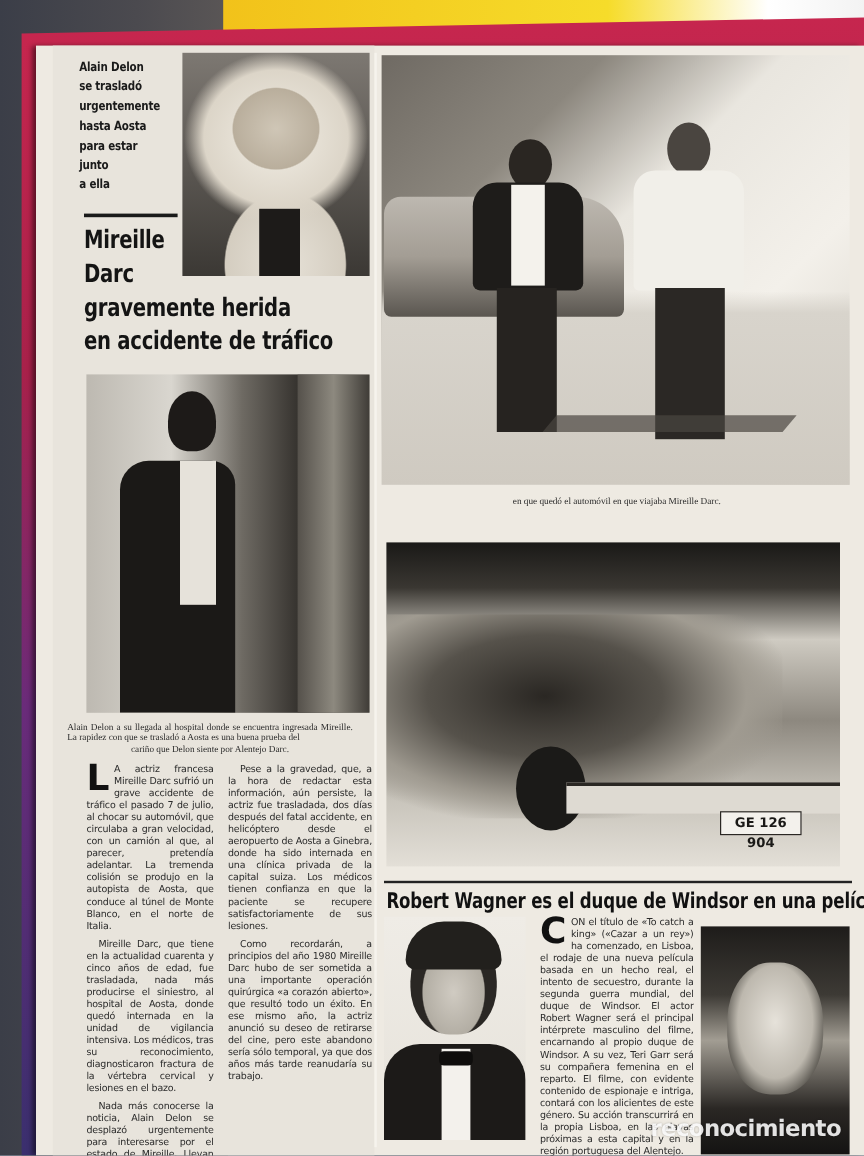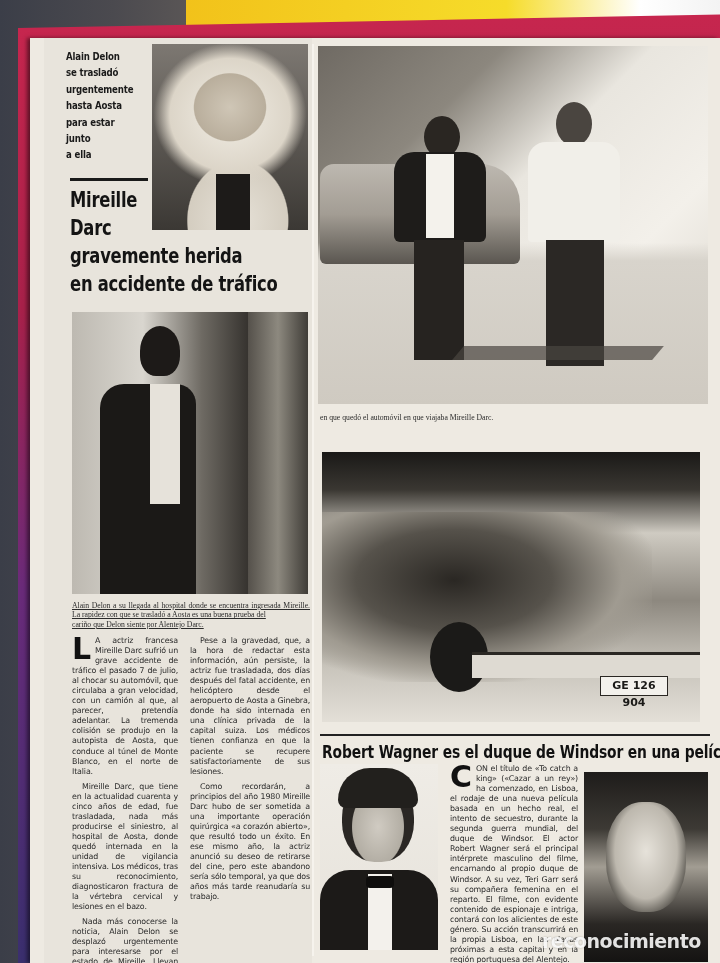--- a/index.html
+++ b/index.html
@@ -105,23 +105,23 @@
     font-family: "DejaVu Sans", sans-serif; font-weight: bold; color: #141414;
     font-size: 21px; line-height: 28px; letter-spacing: -0.3px;
     transform: scaleX(0.78); transform-origin: left;
   }
   .headline .l { display: block; white-space: nowrap; }
 
   .caption {
     position: absolute; font-family: "Liberation Serif", serif; color: #2a2a2a;
     font-size: 7.7px; line-height: 9.4px; text-align: justify;
   }
-  .caption .last { display: block; text-align: left; }
+  .caption .last { display: block; text-align: center; }
   .cap-walk { left: 320px; top: 413px; width: 388px; }
-  .cap-hosp { left: 72px; top: 601px; width: 238px; text-decoration: underline; }
+  .cap-hosp { left: 56px; top: 601px; width: 238px; }
 
   .col {
     position: absolute; font-family: "DejaVu Sans", sans-serif; color: #2b2b2b;
     font-size: 7.9px; line-height: 10.05px; text-align: justify; letter-spacing: -0.15px;
   }
   .col p { text-indent: 10px; margin-bottom: 5px; }
   .col p.first { text-indent: 0; }
   .col1 { left: 72px; top: 636px; width: 106px; }
   .col2 { left: 190px; top: 636px; width: 120px; }
   .col3 { left: 450px; top: 764px; width: 128px; }

